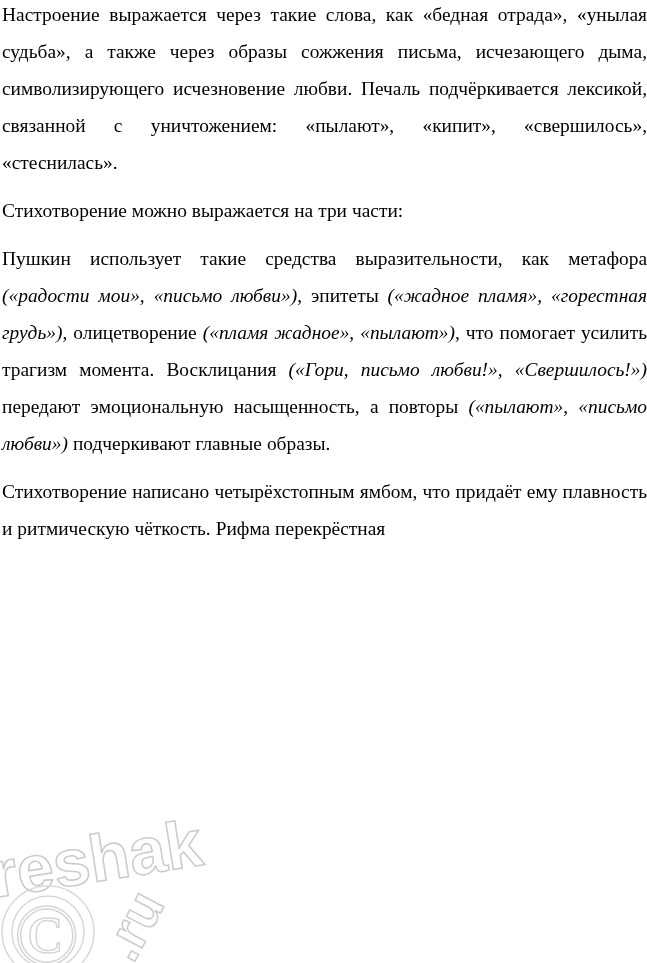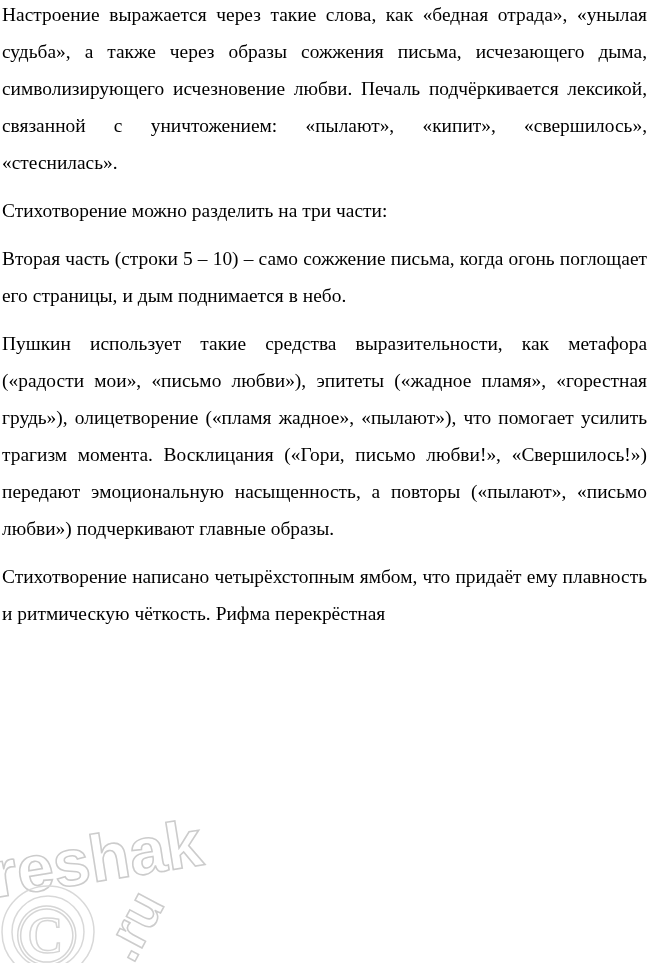--- a/index.html
+++ b/index.html
@@ -46,20 +46,21 @@
     -webkit-hyphens: none;
     hyphens: none;
   }
 
   
   p.para:last-child {
     margin-bottom: 0;
   }
 
   .it {
+    font-style: italic;
   }
 
   
   #watermark {
     position: absolute;
     left: -14px;
     top: 828px;
     width: 210px;
     height: 150px;
     pointer-events: none;
@@ -91,22 +92,21 @@
   }
 </style>
 </head>
 <body>
 
 <div id="doc">
 
   <div class="page-body">
 
   <p class="para"><span>Настроение выражается через такие слова, как «бедная отрада», «унылая судьба», а также через образы сожжения письма, исчезающего дыма, символизирующего исчезновение любви. Печаль подчёркивается лексикой, связанной с уничтожением: «пылают», «кипит», «свершилось», «стеснилась».</span></p>
-      <p class="para"><span>Стихотворение можно разделить на три части:</span></p>
-      <p class="para"><span>Вторая часть (строки 5 – 10) – само сожжение письма, когда огонь поглощает его страницы, и дым поднимается в небо.</span></p>
+      <p class="para"><span>Стихотворение можно выражается на три части:</span></p>
       <p class="para"><span>Пушкин использует такие средства выразительности, как метафора </span><span class="it">(«радости мои», «письмо любви»)</span><span>, эпитеты </span><span class="it">(«жадное пламя», «горестная грудь»)</span><span>, олицетворение </span><span class="it">(«пламя жадное», «пылают»)</span><span>, что помогает усилить трагизм момента. Восклицания </span><span class="it">(«Гори, письмо любви!», «Свершилось!»)</span><span> передают эмоциональную насыщенность, а повторы </span><span class="it">(«пылают», «письмо любви»)</span><span> подчеркивают главные образы.</span></p>
       <p class="para"><span>Стихотворение написано четырёхстопным ямбом, что придаёт ему плавность и ритмическую чёткость. Рифма перекрёстная </span></p>
     </div>
 
   <div id="watermark">
     <svg width="210" height="150" viewBox="0 0 210 150" aria-hidden="true">
       <g transform="rotate(-9 70 60)">
         <text class="wm-text" x="8" y="60">reshak</text>
       </g>
       <g transform="rotate(-62 150 95)">

